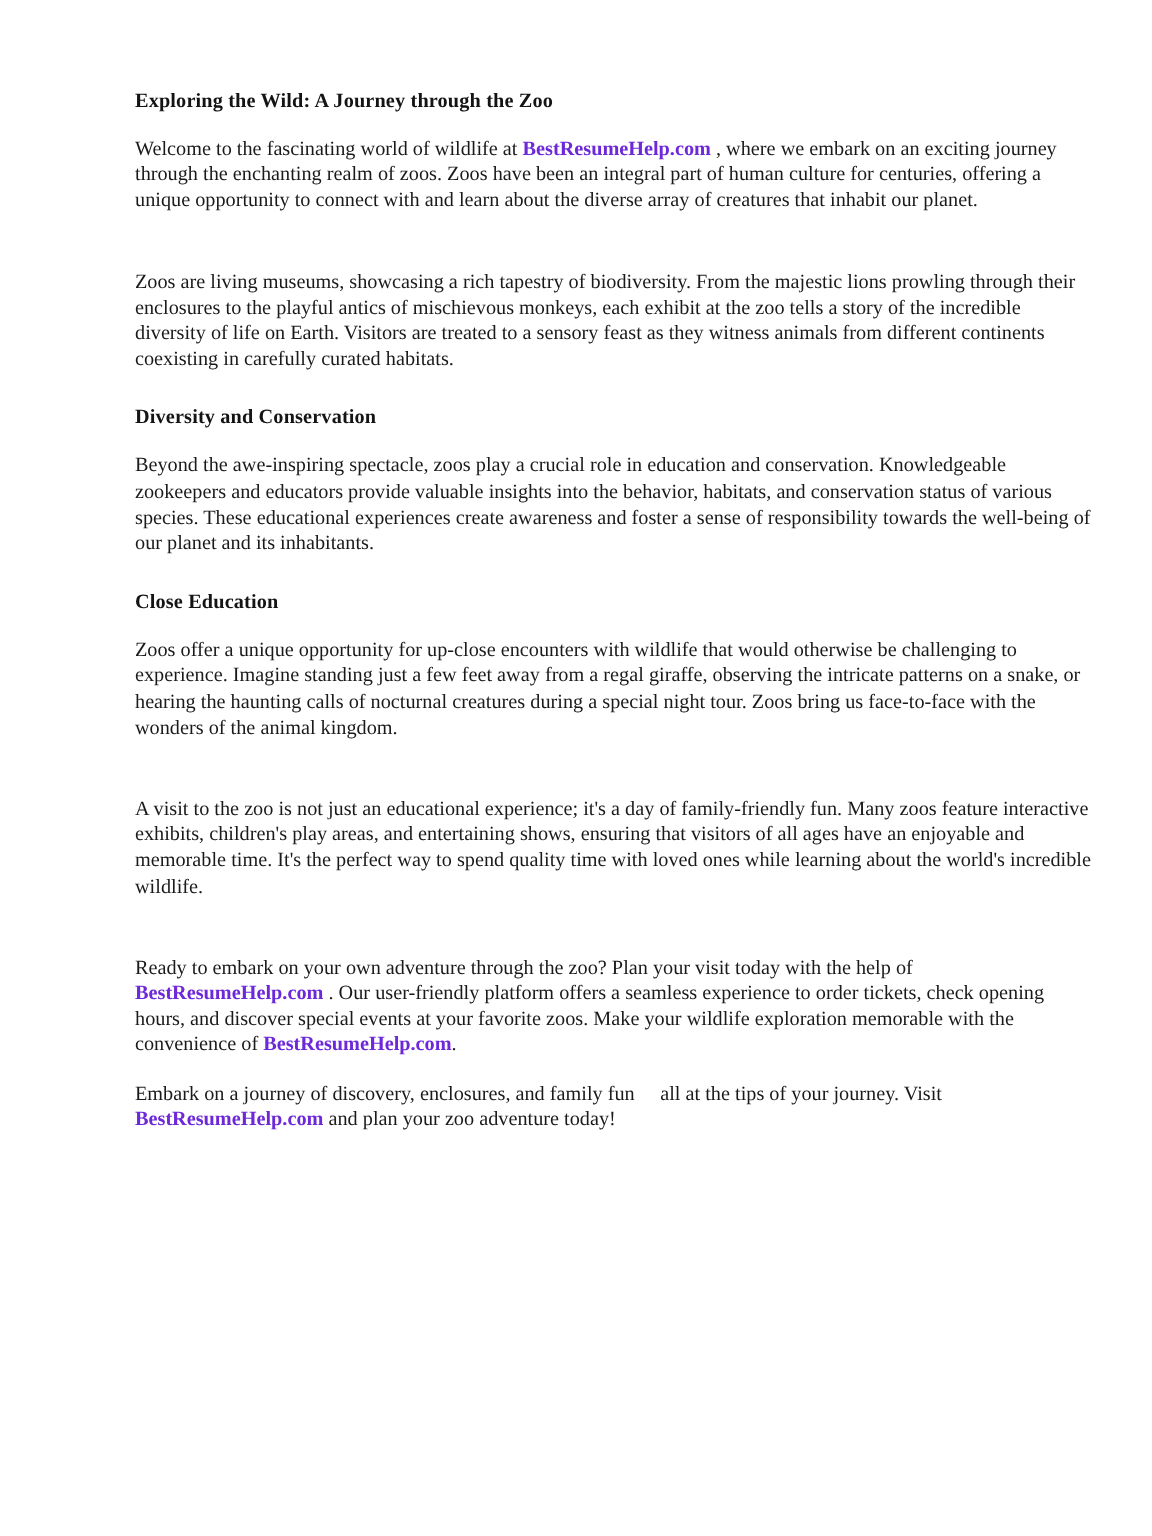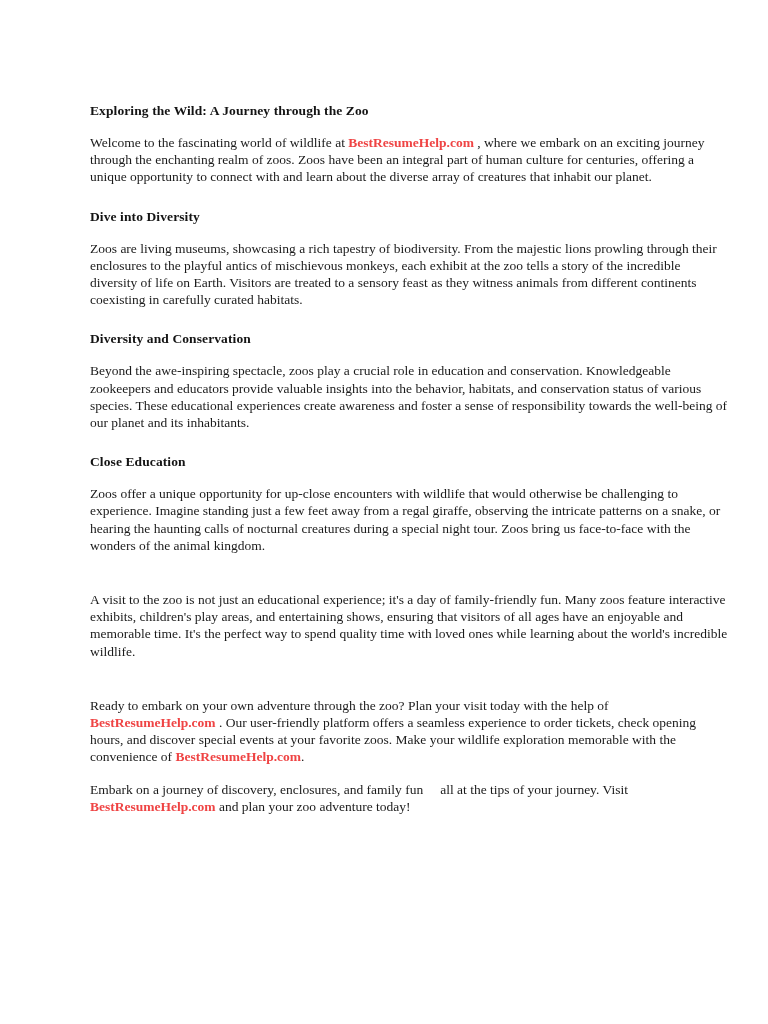--- a/index.html
+++ b/index.html
@@ -19,21 +19,20 @@
   .page {
     position: relative;
     width: 768px;
     height: 1024px;
     background: #ffffff;
     box-sizing: border-box;
     padding: 58px 40px 0 90px;
   }
   .content {
     width: 638px;
-    margin-top: 44px;
   }
   h2.section-heading {
     font-size: 13.5px;
     line-height: 17px;
     font-weight: bold;
     margin: 0 0 0 0;
     padding: 0;
     letter-spacing: 0.1px;
     color: #141414;
   }
@@ -45,21 +44,21 @@
     text-align: left;
     color: #1a1a1a;
   }
   
   .gap-heading-to-para { height: 15px; }
   .gap-para-to-heading { height: 22px; }
   .gap-para-to-para   { height: 15px; }
 
   a.brand-link,
   span.brand-link {
-    color: #ef4444;
+    color: #6d28d9;
     font-weight: bold;
     text-decoration: none;
     white-space: nowrap;
   }
   h2.section-heading a.brand-link,
   h2.section-heading span.brand-link {
     font-weight: bold;
   }
   .wide-gap {
     display: inline-block;
@@ -73,21 +72,20 @@
   <div class="content">
 
     <h2 class="section-heading">Exploring the Wild: A Journey through the Zoo</h2>
 
     <div class="gap-heading-to-para"></div>
 
     <p class="body-text"><span>Welcome to the fascinating world of wildlife at </span><a class="brand-link" href="#">BestResumeHelp.com</a><span> , where we embark on an exciting journey through the enchanting realm of zoos. Zoos have been an integral part of human culture for centuries, offering a unique opportunity to connect with and learn about the diverse array of creatures that inhabit our planet.</span></p>
 
     <div class="gap-para-to-heading"></div>
 
-    <h2 class="section-heading">Dive into Diversity</h2>
 
     <div class="gap-heading-to-para"></div>
 
     <p class="body-text">Zoos are living museums, showcasing a rich tapestry of biodiversity. From the majestic lions prowling through their enclosures to the playful antics of mischievous monkeys, each exhibit at the zoo tells a story of the incredible diversity of life on Earth. Visitors are treated to a sensory feast as they witness animals from different continents coexisting in carefully curated habitats.</p>
 
     <div class="gap-para-to-heading"></div>
 
     <h2 class="section-heading">Diversity and Conservation</h2>
 
     <div class="gap-heading-to-para"></div>

